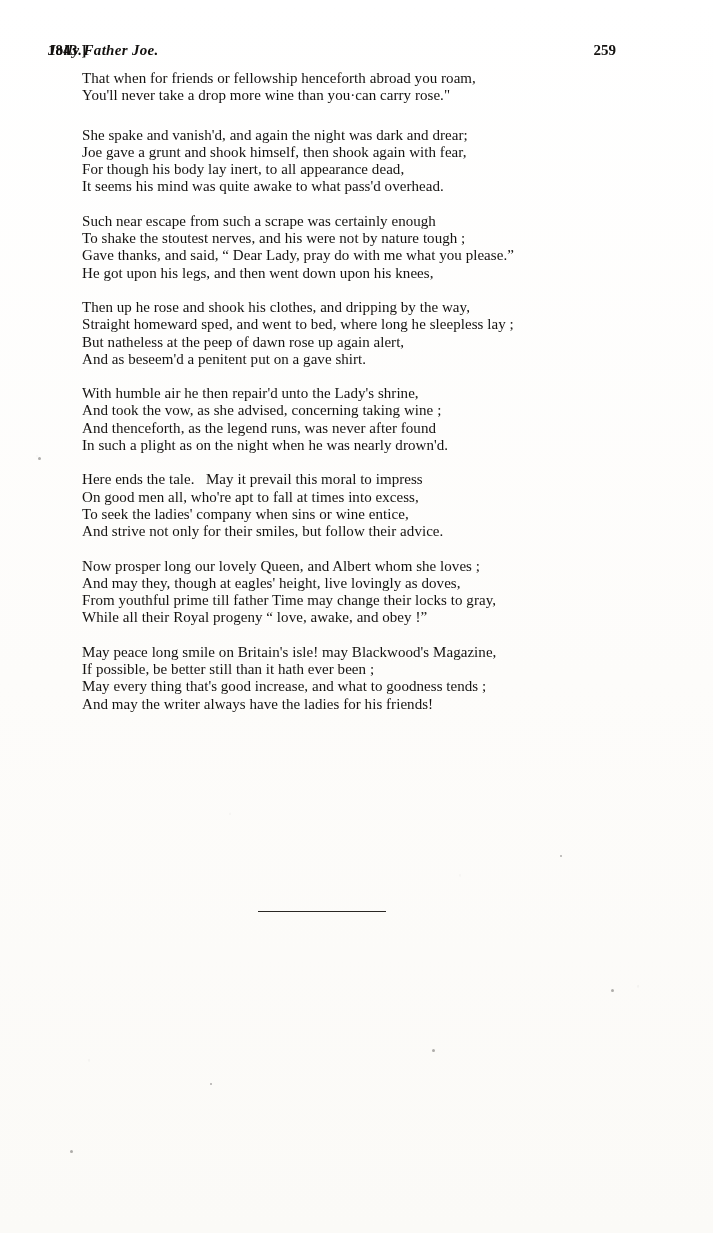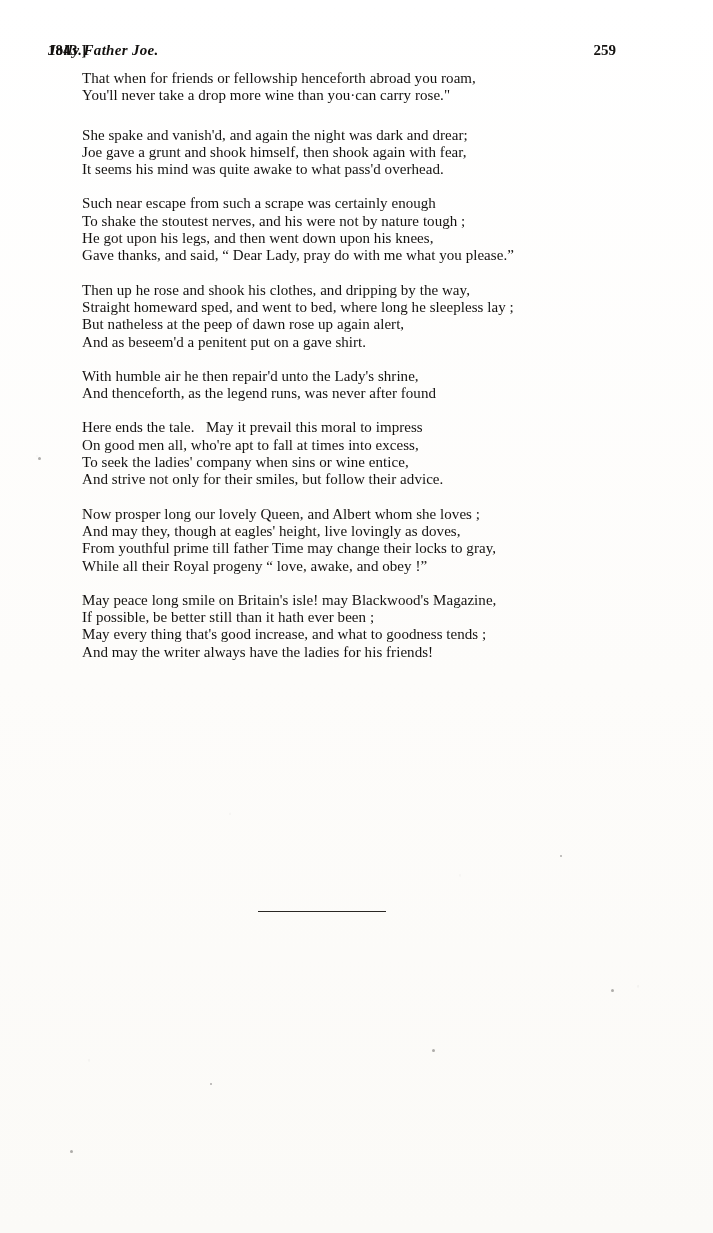--- a/index.html
+++ b/index.html
@@ -118,40 +118,43 @@
   <div class="body-text">
 
     <div class="stanza first">
       <div class="line">That when for friends or fellowship henceforth abroad you roam,</div>
       <div class="line">You'll never take a drop more wine than you·can carry rose."</div>
     </div>
 
     <div class="stanza">
       <div class="line">She spake and vanish'd, and again the night was dark and drear;</div>
       <div class="line">Joe gave a grunt and shook himself, then shook again with fear,</div>
+      <div class="line">For though his body lay inert, to all appearance dead,</div>
       <div class="line">It seems his mind was quite awake to what pass'd overhead.</div>
     </div>
 
     <div class="stanza">
       <div class="line">Such near escape from such a scrape was certainly enough</div>
       <div class="line">To shake the stoutest nerves, and his were not by nature tough ;</div>
+      <div class="line">Gave thanks, and said, “ Dear Lady, pray do with me what you please.”</div>
       <div class="line">He got upon his legs, and then went down upon his knees,</div>
-      <div class="line">Gave thanks, and said, “ Dear Lady, pray do with me what you please.”</div>
     </div>
 
     <div class="stanza">
       <div class="line">Then up he rose and shook his clothes, and dripping by the way,</div>
       <div class="line">Straight homeward sped, and went to bed, where long he sleepless lay ;</div>
       <div class="line">But natheless at the peep of dawn rose up again alert,</div>
       <div class="line">And as beseem'd a penitent put on a gave shirt.</div>
     </div>
 
     <div class="stanza">
       <div class="line">With humble air he then repair'd unto the Lady's shrine,</div>
+      <div class="line">And took the vow, as she advised, concerning taking wine ;</div>
       <div class="line">And thenceforth, as the legend runs, was never after found</div>
+      <div class="line">In such a plight as on the night when he was nearly drown'd.</div>
     </div>
 
     <div class="stanza">
       <div class="line">Here ends the tale.   May it prevail this moral to impress</div>
       <div class="line">On good men all, who're apt to fall at times into excess,</div>
       <div class="line">To seek the ladies' company when sins or wine entice,</div>
       <div class="line">And strive not only for their smiles, but follow their advice.</div>
     </div>
 
     <div class="stanza">

